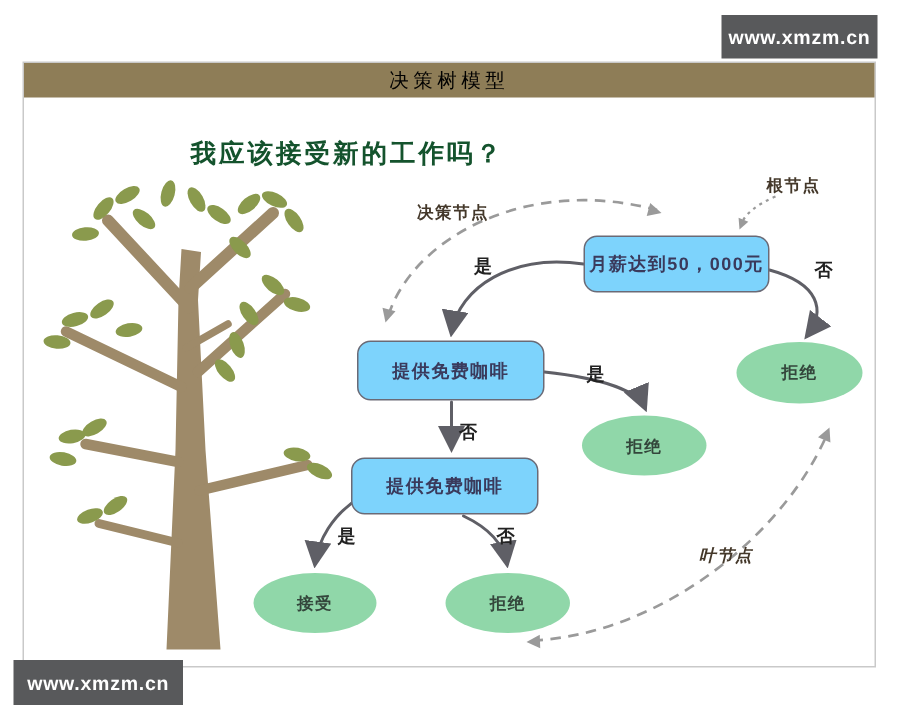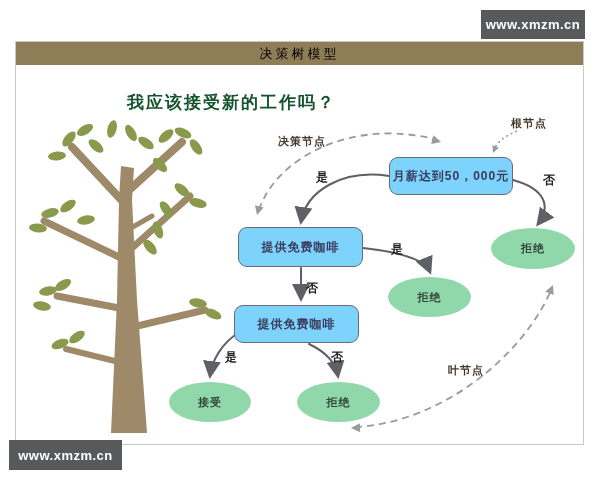--- a/index.html
+++ b/index.html
@@ -47,21 +47,21 @@
   .el-root-no{left:543px;top:172px;}
   .el-commute-yes{left:391px;top:241px;}
   .el-commute-no{left:306px;top:280px;}
   .el-coffee-yes{left:225px;top:349px;}
   .el-coffee-no{left:331px;top:349px;}
   
   .alabel{position:absolute;font-size:11px;font-weight:bold;color:#44382a;
           letter-spacing:1px;z-index:2;}
   .al-decision{left:278px;top:134px;}
   .al-root{left:511px;top:116px;}
-  .al-leaf{left:448px;top:363px;}
+  .al-leaf{left:466px;top:363px;font-style:italic;}
 </style>
 </head>
 <body>
 
 <div class="wm wm-tr">www.xmzm.cn</div>
 <div class="wm wm-bl">www.xmzm.cn</div>
 
 <div class="frame">
   <div class="titlebar">决策树模型</div>
 </div>

